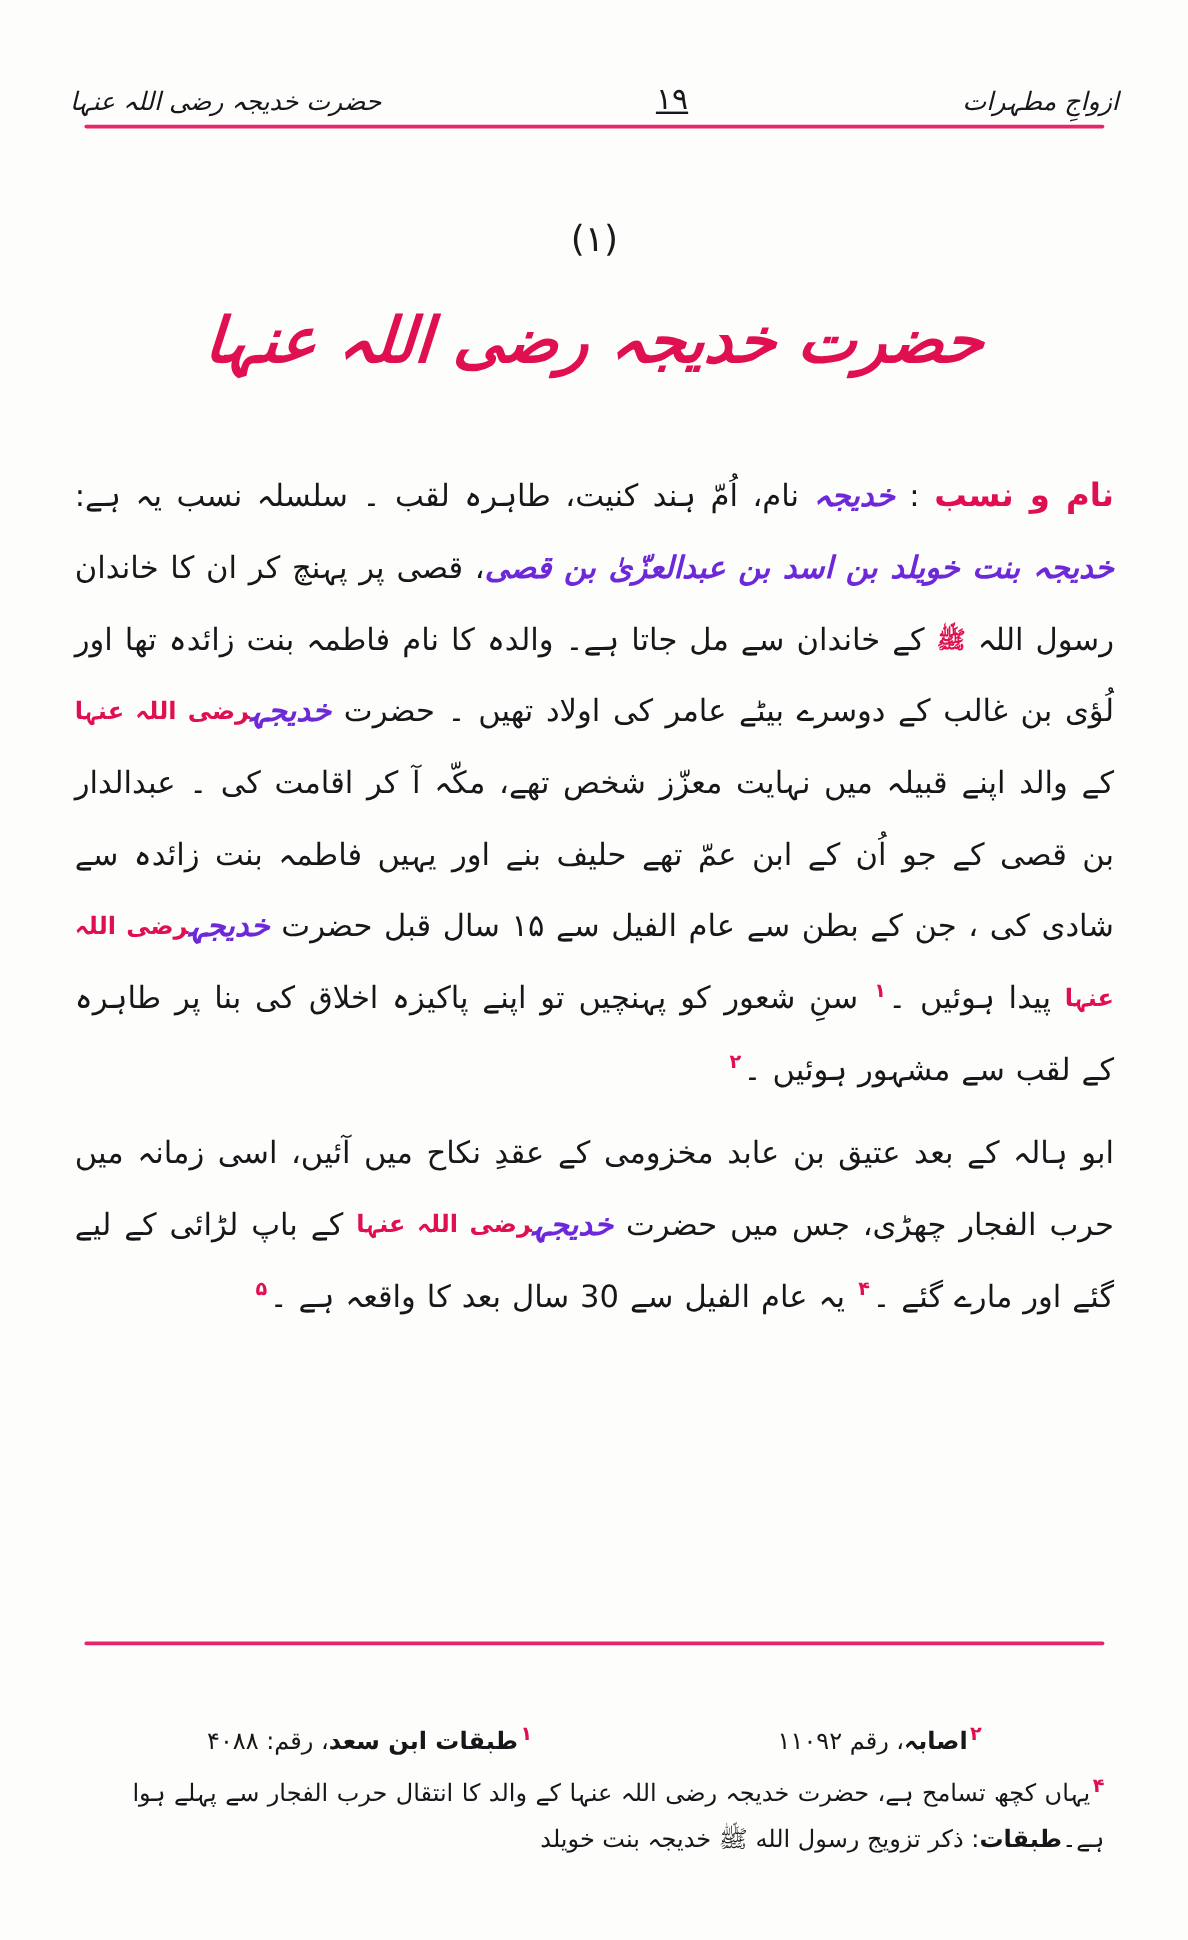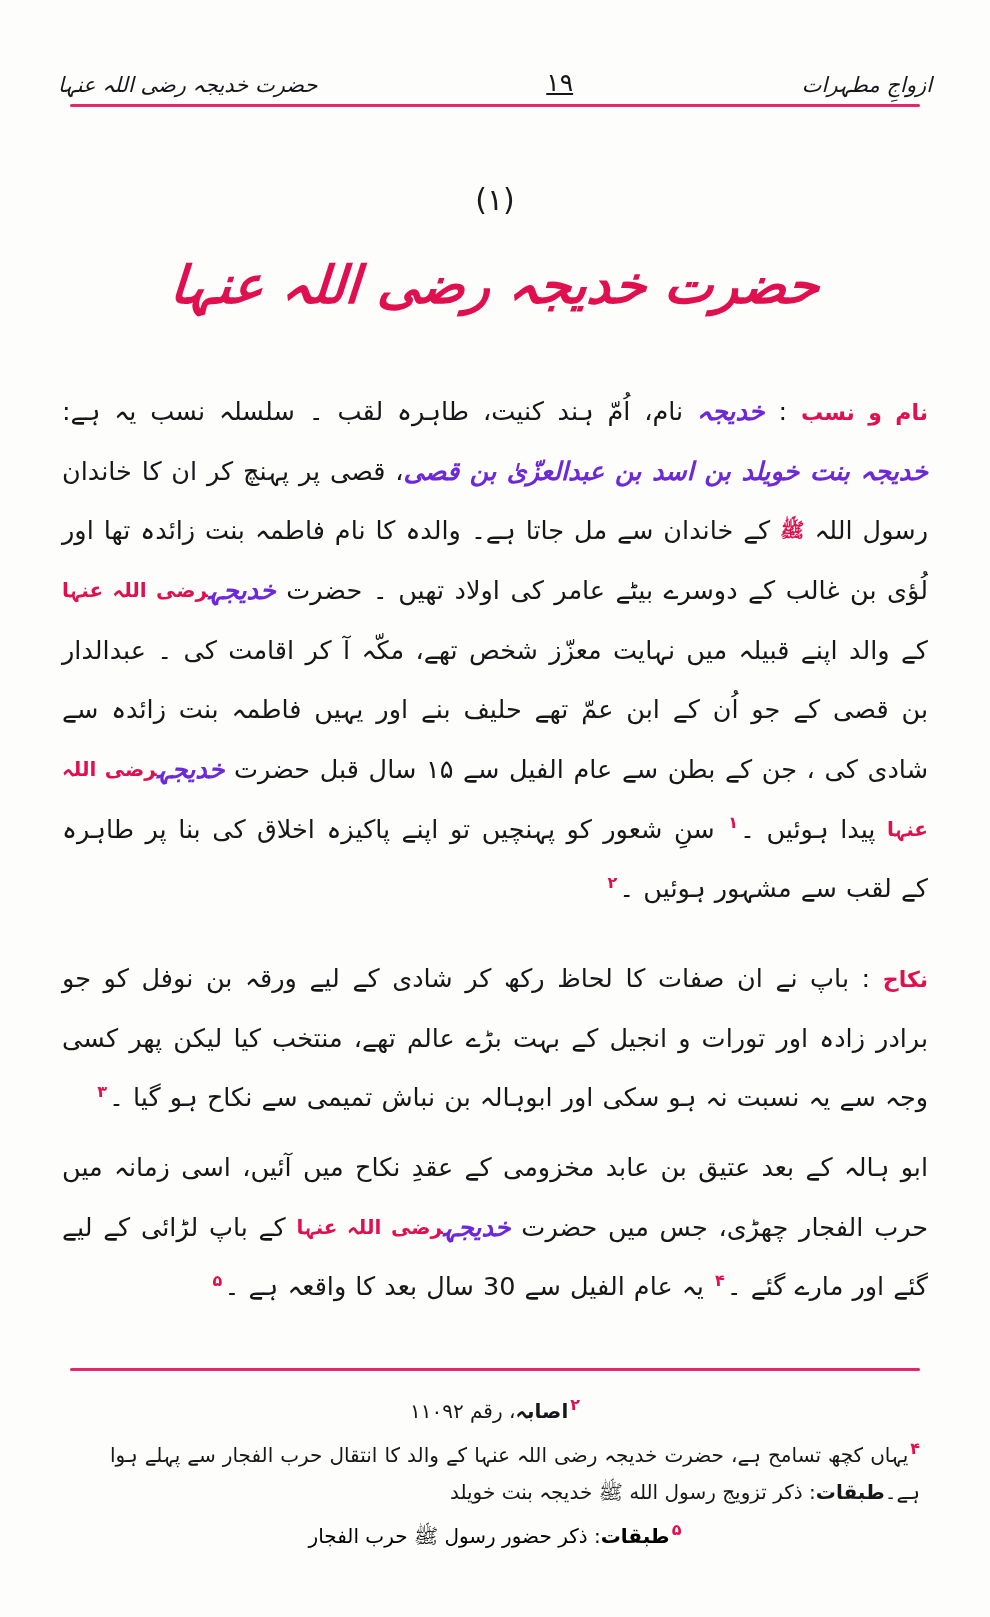--- a/index.html
+++ b/index.html
@@ -103,21 +103,21 @@
     margin: 0 0 10px 0;
     text-align: justify;
     text-justify: inter-word;
     word-spacing: 1px;
   }
   .para.spaced-top { margin-top: 30px; }
 
   .sec-head {
     color: #e01050;
     font-weight: bold;
-    font-size: 22px;
+    font-size: 27px;
   }
   .red {
     color: #6d28d9;
     font-style: italic;
     font-weight: bold;
   }
   .red-honorific {
     color: #e01050;
     font-size: 20px;
     font-weight: bold;
@@ -194,46 +194,41 @@
   <div class="chapter-number">(۱)</div>
 
   <div class="chapter-title">حضرت خدیجہ رضی اللہ عنہا</div>
 
   <div class="body-area">
 
     <p class="para">
       <span class="sec-head">نام و نسب</span><span> : </span><span class="red">خدیجہ</span><span> نام، اُمّ ہند کنیت، طاہرہ لقب ۔ سلسلہ نسب یہ ہے: </span><span class="red">خدیجہ بنت خویلد بن اسد بن عبدالعزّیٰ بن قصی</span><span>، قصی پر پہنچ کر ان کا خاندان رسول اللہ </span><span class="red-honorific">ﷺ</span><span> کے خاندان سے مل جاتا ہے۔ والدہ کا نام فاطمہ بنت زائدہ تھا اور لُؤی بن غالب کے دوسرے بیٹے عامر کی اولاد تھیں ۔ حضرت </span><span class="red">خدیجہ</span><span class="red-honorific">رضی اللہ عنہا</span><span> کے والد اپنے قبیلہ میں نہایت معزّز شخص تھے، مکّہ آ کر اقامت کی ۔ عبدالدار بن قصی کے جو اُن کے ابن عمّ تھے حلیف بنے اور یہیں فاطمہ بنت زائدہ سے شادی کی ، جن کے بطن سے عام الفیل سے ۱۵ سال قبل حضرت </span><span class="red">خدیجہ</span><span class="red-honorific">رضی اللہ عنہا</span><span> پیدا ہوئیں ۔</span><sup class="fn">۱</sup><span> سنِ شعور کو پہنچیں تو اپنے پاکیزہ اخلاق کی بنا پر طاہرہ کے لقب سے مشہور ہوئیں ۔</span><sup class="fn">۲</sup>
     </p>
 
-    <p class="para spaced-top">
-      <span class="sec-head">نکاح</span><span> : باپ نے ان صفات کا لحاظ رکھ کر شادی کے لیے ورقہ بن نوفل کو جو برادر زادہ اور تورات و انجیل کے بہت بڑے عالم تھے، منتخب کیا لیکن پھر کسی وجہ سے یہ نسبت نہ ہو سکی اور ابوہالہ بن نباش تمیمی سے نکاح ہو گیا ۔</span><sup class="fn">۳</sup>
-    </p>
 
     <p class="para">
       <span>ابو ہالہ کے بعد عتیق بن عابد مخزومی کے عقدِ نکاح میں آئیں، اسی زمانہ میں حرب الفجار چھڑی، جس میں حضرت </span><span class="red">خدیجہ</span><span class="red-honorific">رضی اللہ عنہا</span><span> کے باپ لڑائی کے لیے گئے اور مارے گئے ۔</span><sup class="fn">۴</sup><span> یہ عام الفیل سے 30 سال بعد کا واقعہ ہے ۔</span><sup class="fn">۵</sup>
     </p>
 
 
   </div>
 
   <div class="footnote-rule"></div>
 
   <div class="footnotes">
 
     <div class="fn-row">
       <span class="fn-item">
         <sup class="fn-marker">۲</sup><span class="fn-src">اصابہ</span><span>، رقم ۱۱۰۹۲</span>
       </span>
+      <span class="fn-item">
+        <sup class="fn-marker">۱</sup><span class="fn-src">طبقات ابن سعد</span><span>، رقم: ۴۰۸۸</span>
+      </span>
     </div>
 
     <div class="fn-row wrapped">
       <sup class="fn-marker">۴</sup><span>یہاں کچھ تسامح ہے، حضرت خدیجہ رضی اللہ عنہا کے والد کا انتقال حرب الفجار سے پہلے ہوا ہے۔</span><span class="fn-src">طبقات</span><span>: ذکر تزویج رسول الله ﷺ خدیجہ بنت خویلد</span>
     </div>
 
-    <div class="fn-last">
-      <span class="fn-item">
-        <sup class="fn-marker">۵</sup><span class="fn-src">طبقات</span><span>: ذکر حضور رسول ﷺ حرب الفجار</span>
-      </span>
-    </div>
 
   </div>
 
 </div>
 
 </body></html>

